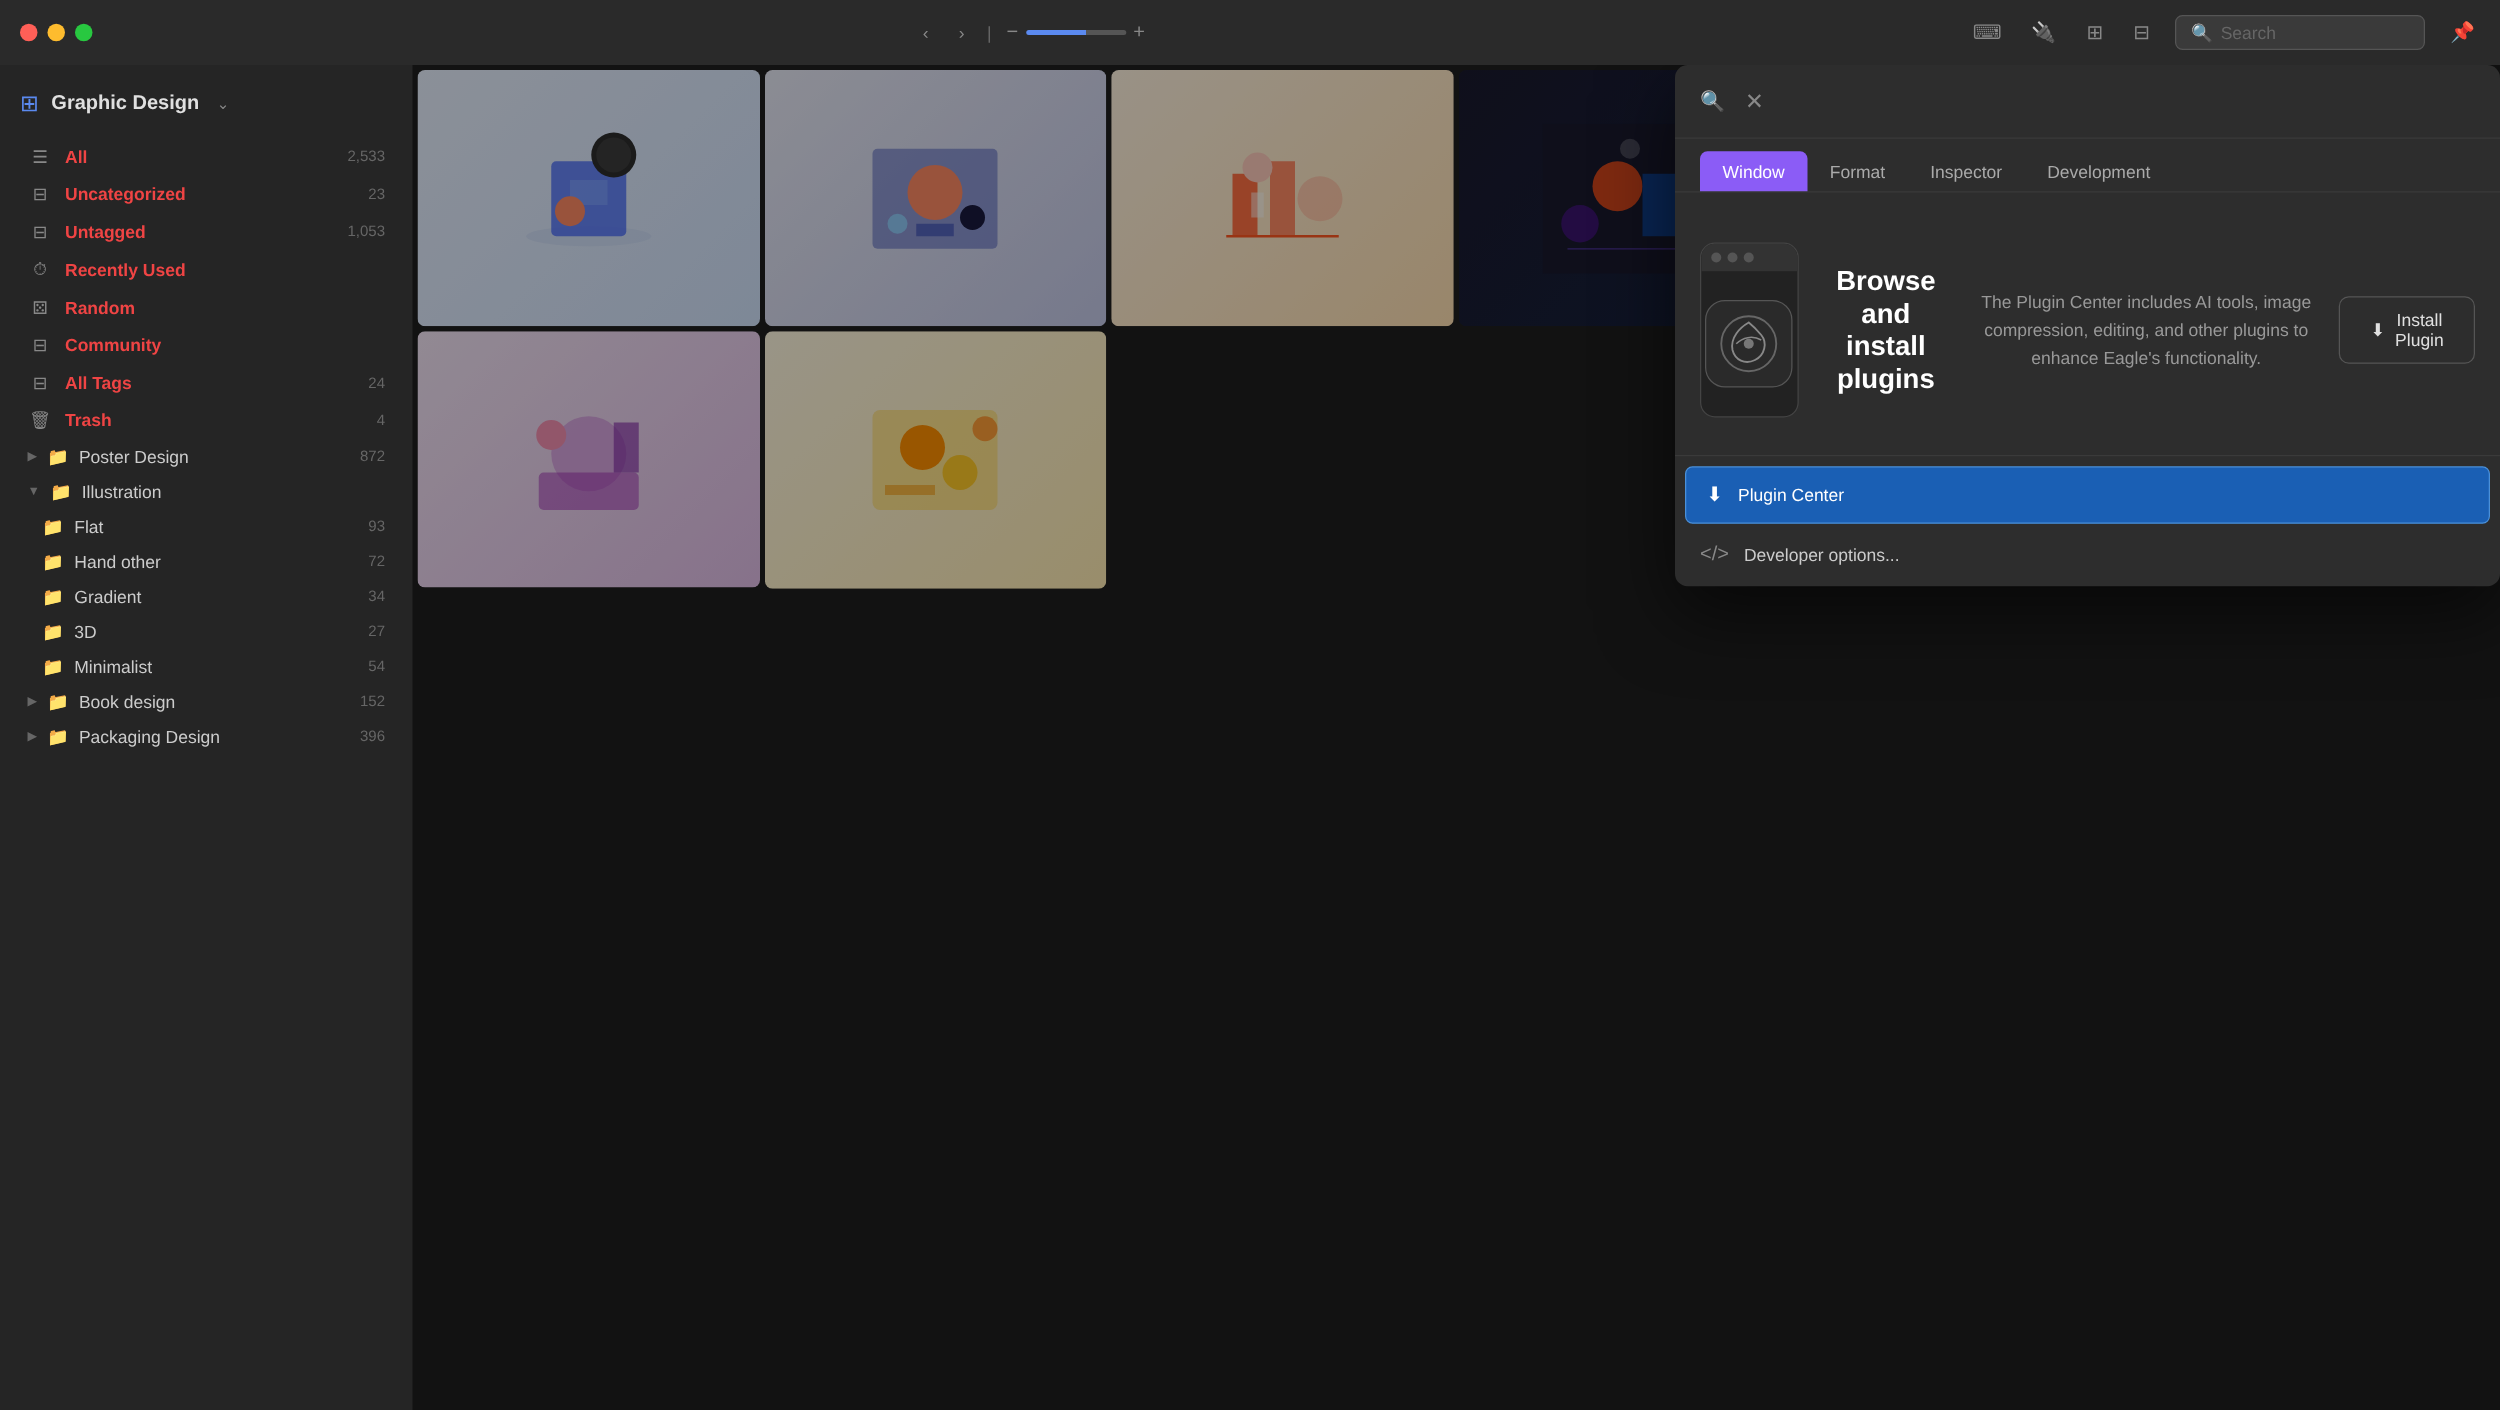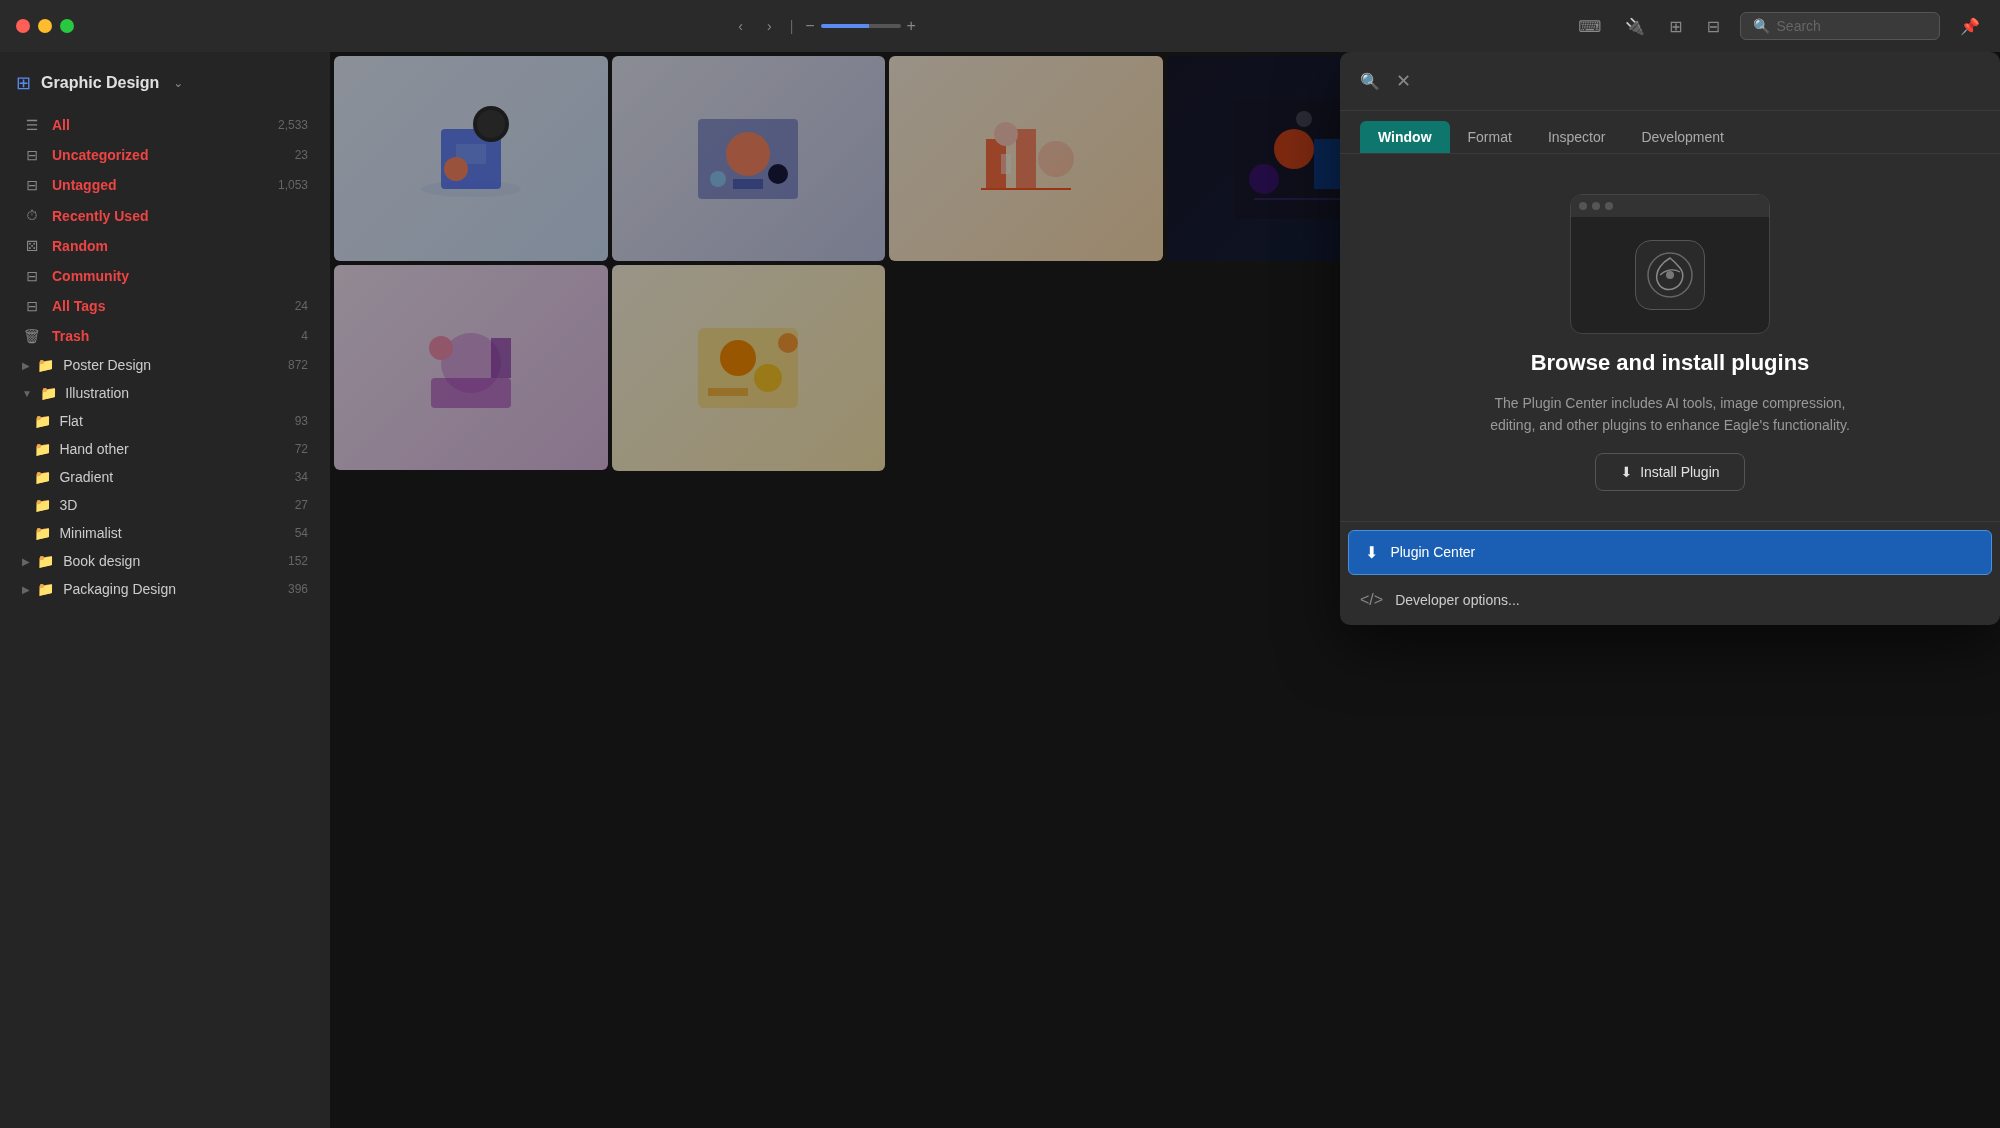--- a/index.html
+++ b/index.html
@@ -304,28 +304,27 @@
     .plugin-tab {
       padding: 8px 18px;
       font-size: 14px;
       cursor: pointer;
       color: #aaa;
       border-radius: 6px 6px 0 0;
       border: none;
       background: none;
     }
     .plugin-tab.active {
-      background: #0f766e;
+      background: #8b5cf6;
       color: #fff;
-      font-weight: bold;
     }
 
     .plugin-body {
       display: flex;
-      flex-direction: column;
+      flex-direction: row;
       align-items: center;
       padding: 40px 20px 30px;
       gap: 16px;
     }
 
     .plugin-app-window {
       width: 200px;
       height: 140px;
       background: #222;
       border-radius: 12px;

